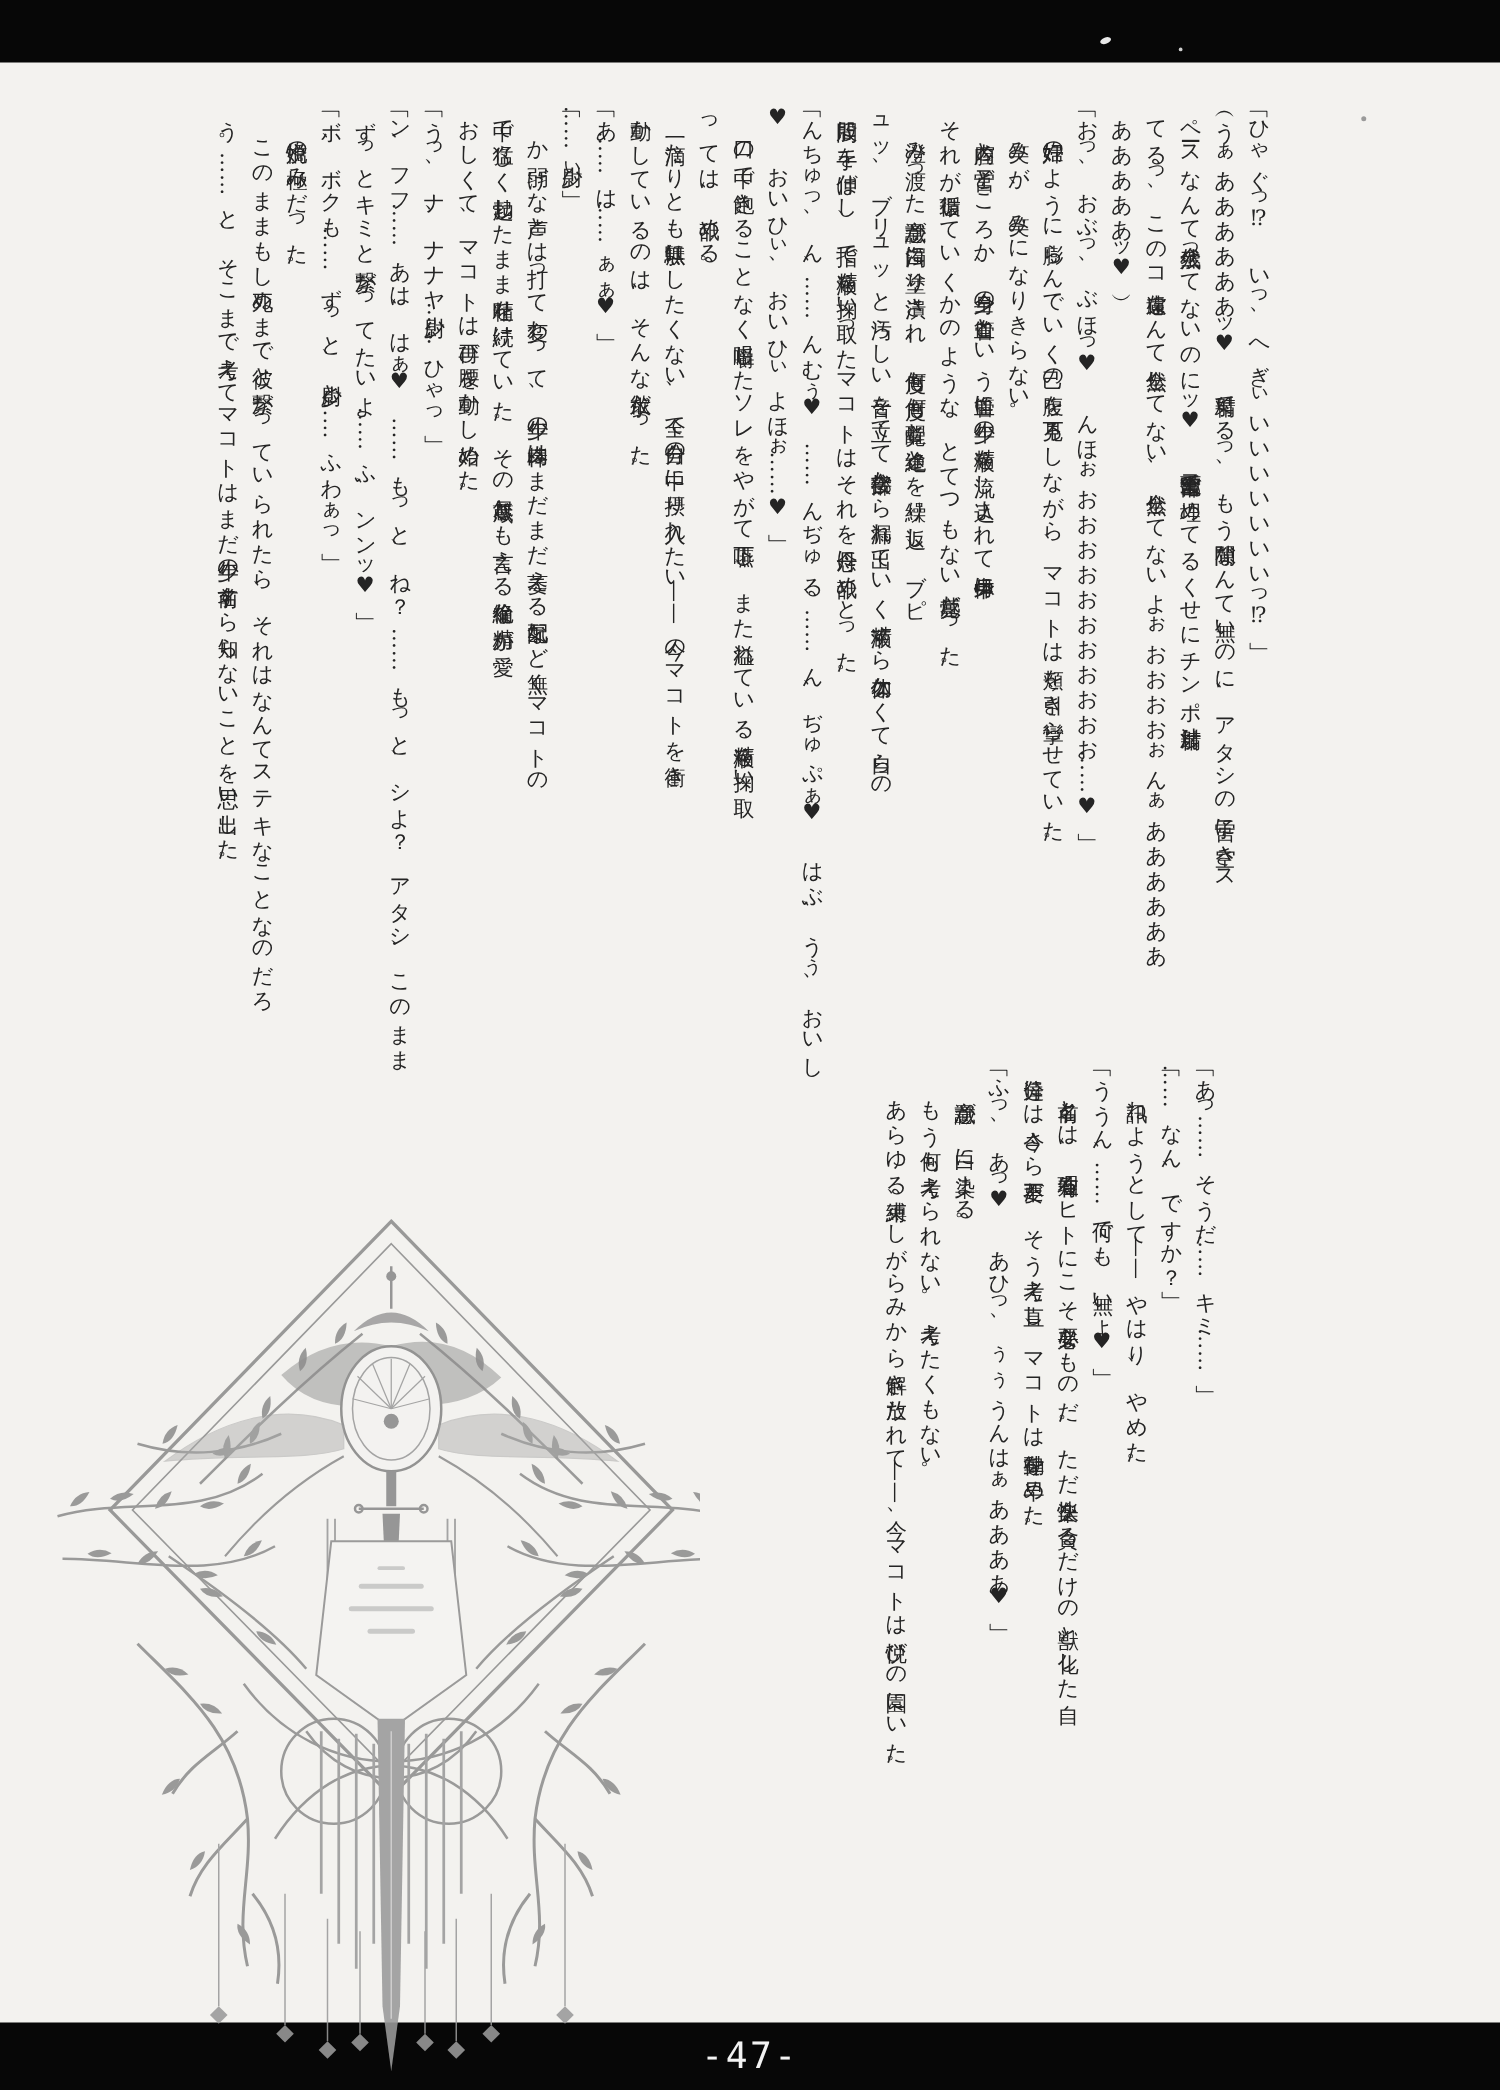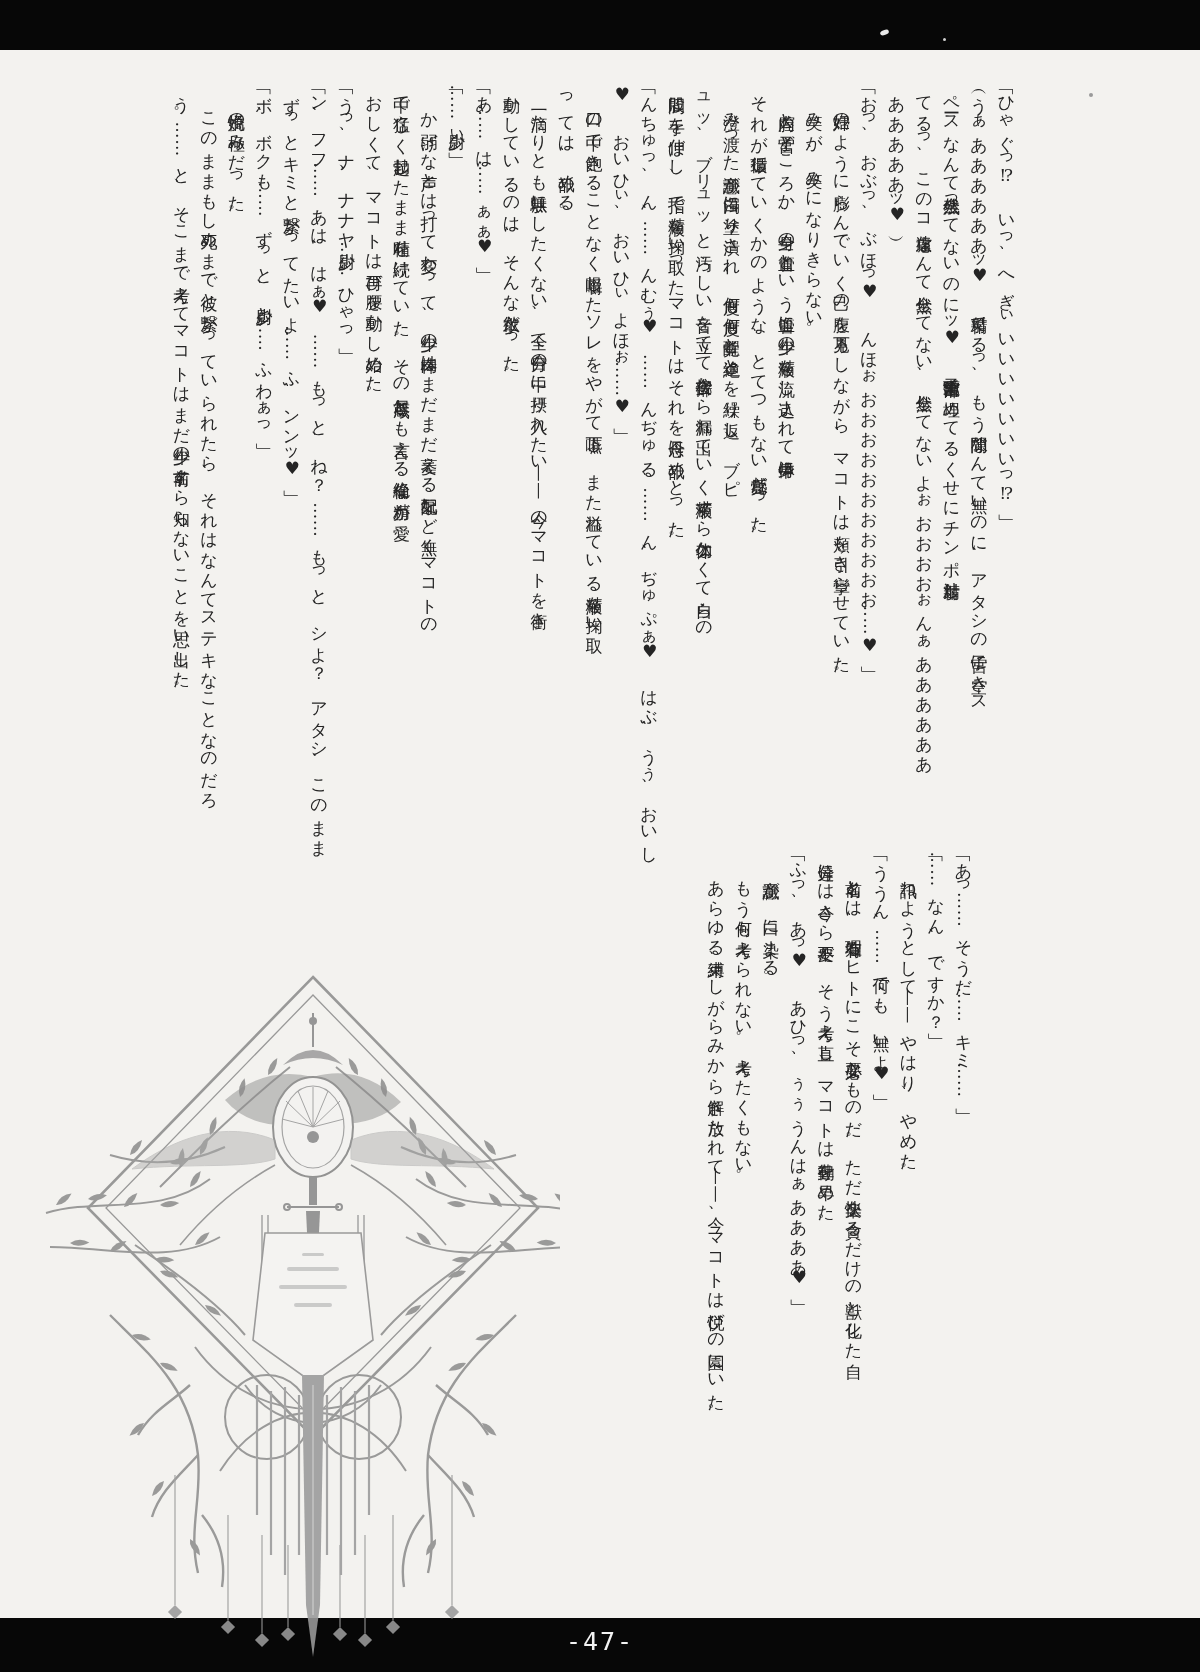--- a/index.html
+++ b/index.html
@@ -22,21 +22,21 @@
     text-align:left;
   }
   .vblock p{margin:0;white-space:nowrap;}
   .vblock p.indent{text-indent:1em;}
   #block1{top:84px;right:180px;width:854px;height:716px;}
   #block2{top:851px;right:223px;width:277px;height:640px;}
   #ornament{position:absolute;left:40px;top:915px;width:520px;height:760px;z-index:2;opacity:.88;}
   .page-num{
     position:absolute;left:0;right:0;top:1627px;text-align:center;z-index:3;
     color:#f2f2f2;font-family:"DejaVu Sans Mono","Liberation Mono",monospace;
-    font-size:25px;letter-spacing:2px;
+    font-size:29px;letter-spacing:2px;
   }
 </style>
 </head>
 <body>
 
 <div class="sheet">
 
   <div class="scan-bar top"></div>
 
   <div class="speck s1"></div>

